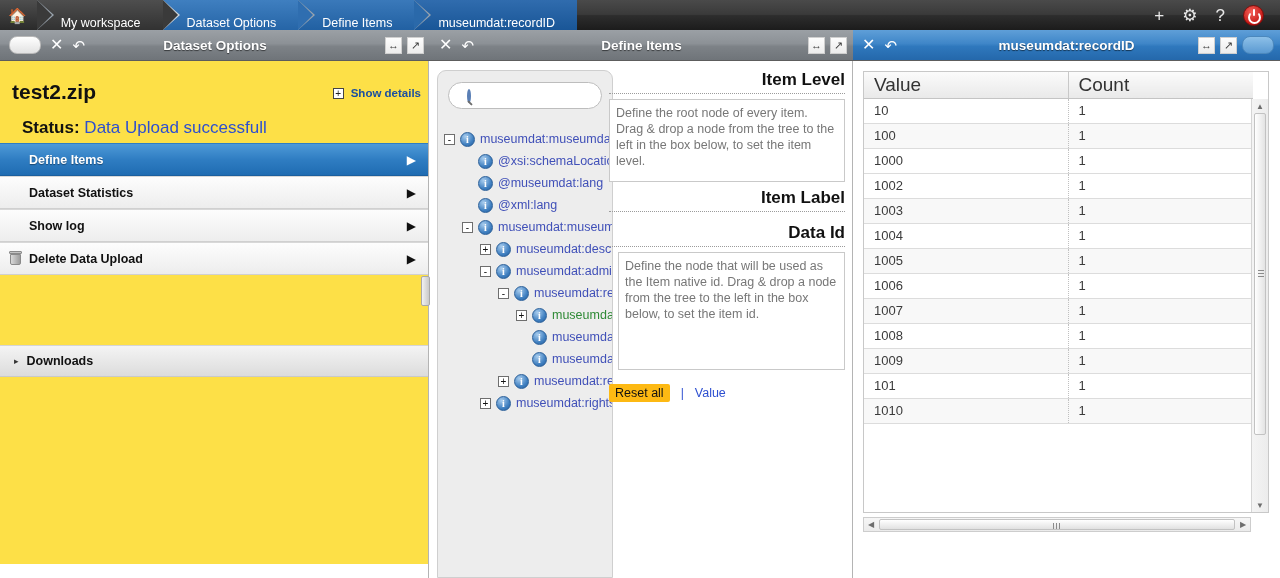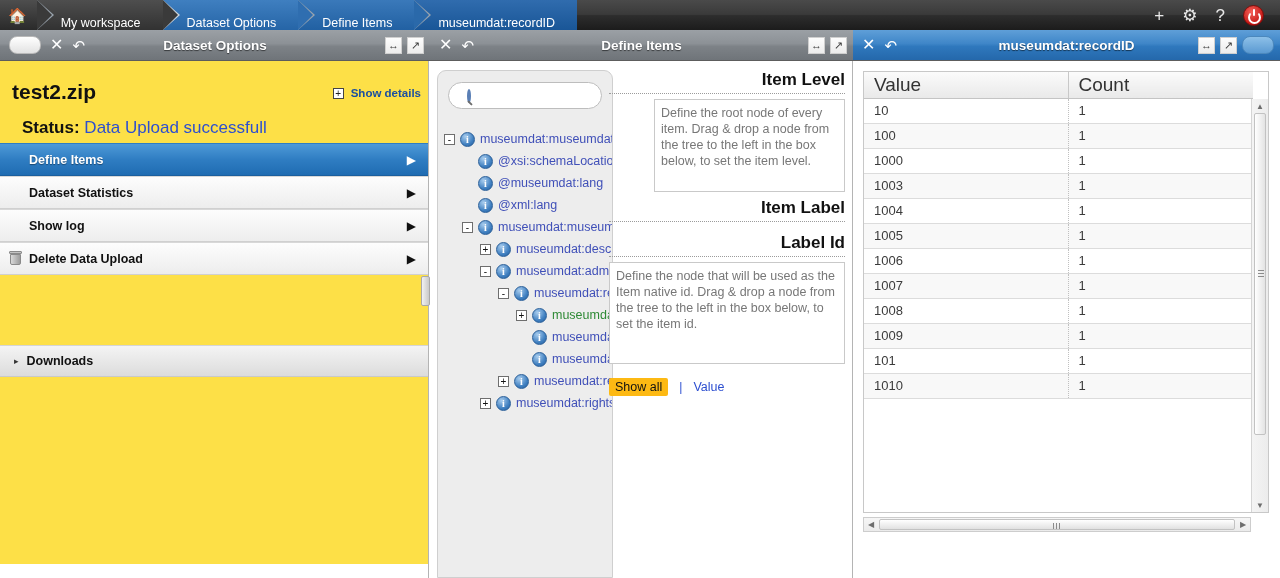--- a/index.html
+++ b/index.html
@@ -182,23 +182,23 @@
   .tlabel{color:#4050b8;cursor:pointer;}
   .tlabel.green{color:#2f8a36;}
 
   .rightcol{position:absolute;left:179px;top:9px;width:236px;height:508px;}
   .sectitle{font-size:17px;font-weight:bold;color:#111;padding-bottom:3px;
     border-bottom:1px dotted #9b9b9b;margin-bottom:5px;text-align:right;}
   .dropbox{
     border:1px solid #c9c9c9;background:#fff;color:#777;
     font-size:12.5px;line-height:16px;padding:5px 6px;box-sizing:border-box;
   }
-  .sec1 .dropbox{height:93px;margin-left:45px;}
+  .sec1 .dropbox{height:83px;}
   .sec2 .dropbox{height:122px;}
-  .sec3 .dropbox{height:102px;}
+  .sec3 .dropbox{height:118px;margin-left:9px;}
   .sec2{margin-top:6px;}
   .sec3{margin-top:11px;}
   .actions{margin-top:14px;display:flex;align-items:center;gap:11px;}
   .resetall{
     background:#fdb913;color:#111;font-size:12.5px;padding:2px 6px;
     border-radius:2px;cursor:pointer;
   }
   .pipe{color:#2d4fd0;}
   .donelink{color:#2d4fd0;font-size:12.5px;cursor:pointer;}
 
@@ -460,25 +460,25 @@
 
     <div class="rightcol">
       <div class="sec1">
         <div class="sectitle">Item Level</div>
         <div class="dropbox">Define the root node of every item. Drag &amp; drop a node from the tree to the left in the box below, to set the item level.</div>
       </div>
       <div class="sec2">
         <div class="sectitle">Item Label</div>
       </div>
       <div class="sec3">
-        <div class="sectitle">Label Id</div>
+        <div class="sectitle">Data Id</div>
         <div class="dropbox">Define the node that will be used as the Item native id. Drag &amp; drop a node from the tree to the left in the box below, to set the item id.</div>
       </div>
       <div class="actions">
-        <span class="resetall">Show all</span>
+        <span class="resetall">Reset all</span>
         <span class="pipe">|</span>
         <span class="donelink">Value</span>
       </div>
     </div>
   </div>
 
   <div class="vsep" style="left:852px;"></div>
 
   <div class="rightpanel">
     <div class="tblwrap">
@@ -495,20 +495,24 @@
               <td>1</td>
             </tr>
             <tr class="alt">
               <td class="c1">100</td>
               <td>1</td>
             </tr>
             <tr>
               <td class="c1">1000</td>
               <td>1</td>
             </tr>
+            <tr>
+              <td class="c1">1002</td>
+              <td>1</td>
+            </tr>
             <tr class="alt">
               <td class="c1">1003</td>
               <td>1</td>
             </tr>
             <tr>
               <td class="c1">1004</td>
               <td>1</td>
             </tr>
             <tr class="alt">
               <td class="c1">1005</td>

